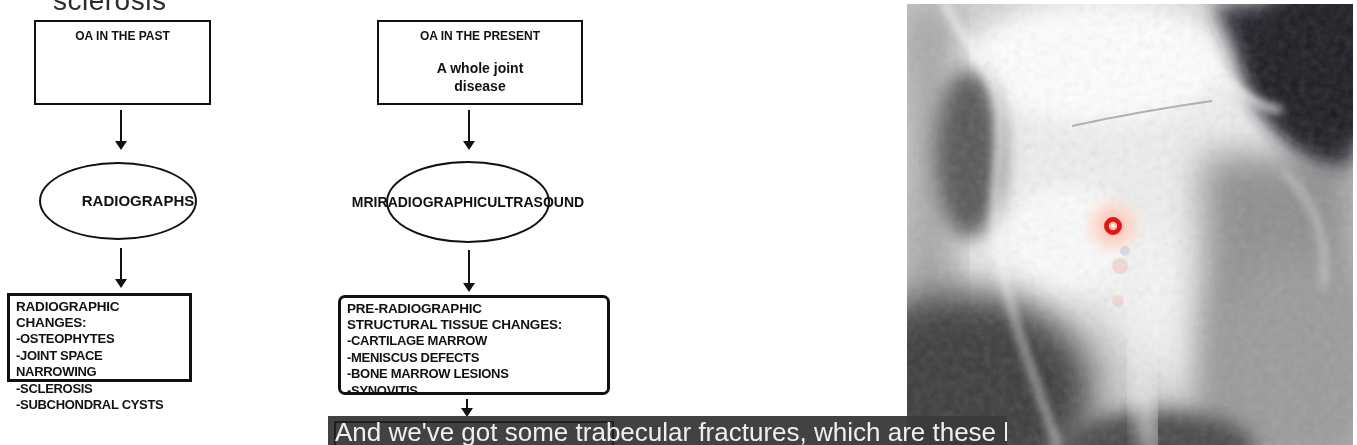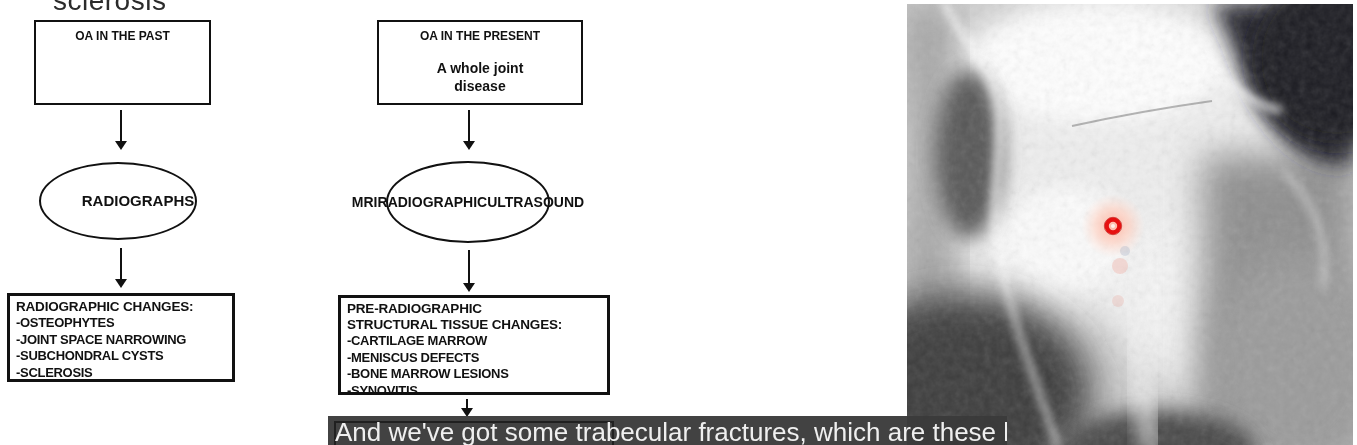--- a/index.html
+++ b/index.html
@@ -77,26 +77,26 @@
 
 <div class="abs ellipse" style="left:39px;top:162px;width:158px;height:78px;">
   <div class="eline big">RADIOGRAPHS</div>
 </div>
 
 <div class="abs arrow" style="left:114px;top:248px;height:40px;">
   <span class="shaft"></span>
     <span class="head"></span>
 </div>
 
-<div class="abs listbox" style="left:7px;top:293px;width:228px;height:89px;">
+<div class="abs listbox" style="left:7px;top:293px;width:185px;height:89px;">
   <div class="ltitle">RADIOGRAPHIC CHANGES:</div>
   <div class="litem">-OSTEOPHYTES</div>
   <div class="litem">-JOINT SPACE NARROWING</div>
+  <div class="litem">-SCLEROSIS</div>
   <div class="litem">-SUBCHONDRAL CYSTS</div>
-  <div class="litem">-SCLEROSIS</div>
 </div>
 
 <div class="abs fbox" style="left:377px;top:20px;width:206px;height:85px;">
   <div class="title">OA IN THE PRESENT</div>
   <div class="body">A whole joint
 disease</div>
 </div>
 
 <div class="abs arrow" style="left:462px;top:110px;height:40px;">
   <span class="shaft"></span>
@@ -107,21 +107,21 @@
   <div class="eline">MRI</div>
   <div class="eline">RADIOGRAPHIC</div>
   <div class="eline">ULTRASOUND</div>
 </div>
 
 <div class="abs arrow" style="left:462px;top:250px;height:42px;">
   <span class="shaft"></span>
     <span class="head"></span>
 </div>
 
-<div class="abs listbox" style="left:338px;top:295px;width:272px;height:100px;">
+<div class="abs listbox" style="left:338px;top:295px;width:272px;height:100px;border-radius:7px;">
   <div class="ltitle">PRE-RADIOGRAPHIC
 STRUCTURAL TISSUE CHANGES:</div>
   <div class="litem">-CARTILAGE MARROW</div>
   <div class="litem">-MENISCUS DEFECTS</div>
   <div class="litem">-BONE MARROW LESIONS</div>
   <div class="litem">-SYNOVITIS</div>
 </div>
 
 <div class="abs arrow" style="left:460px;top:399px;height:18px;">
   <span class="shaft"></span>

